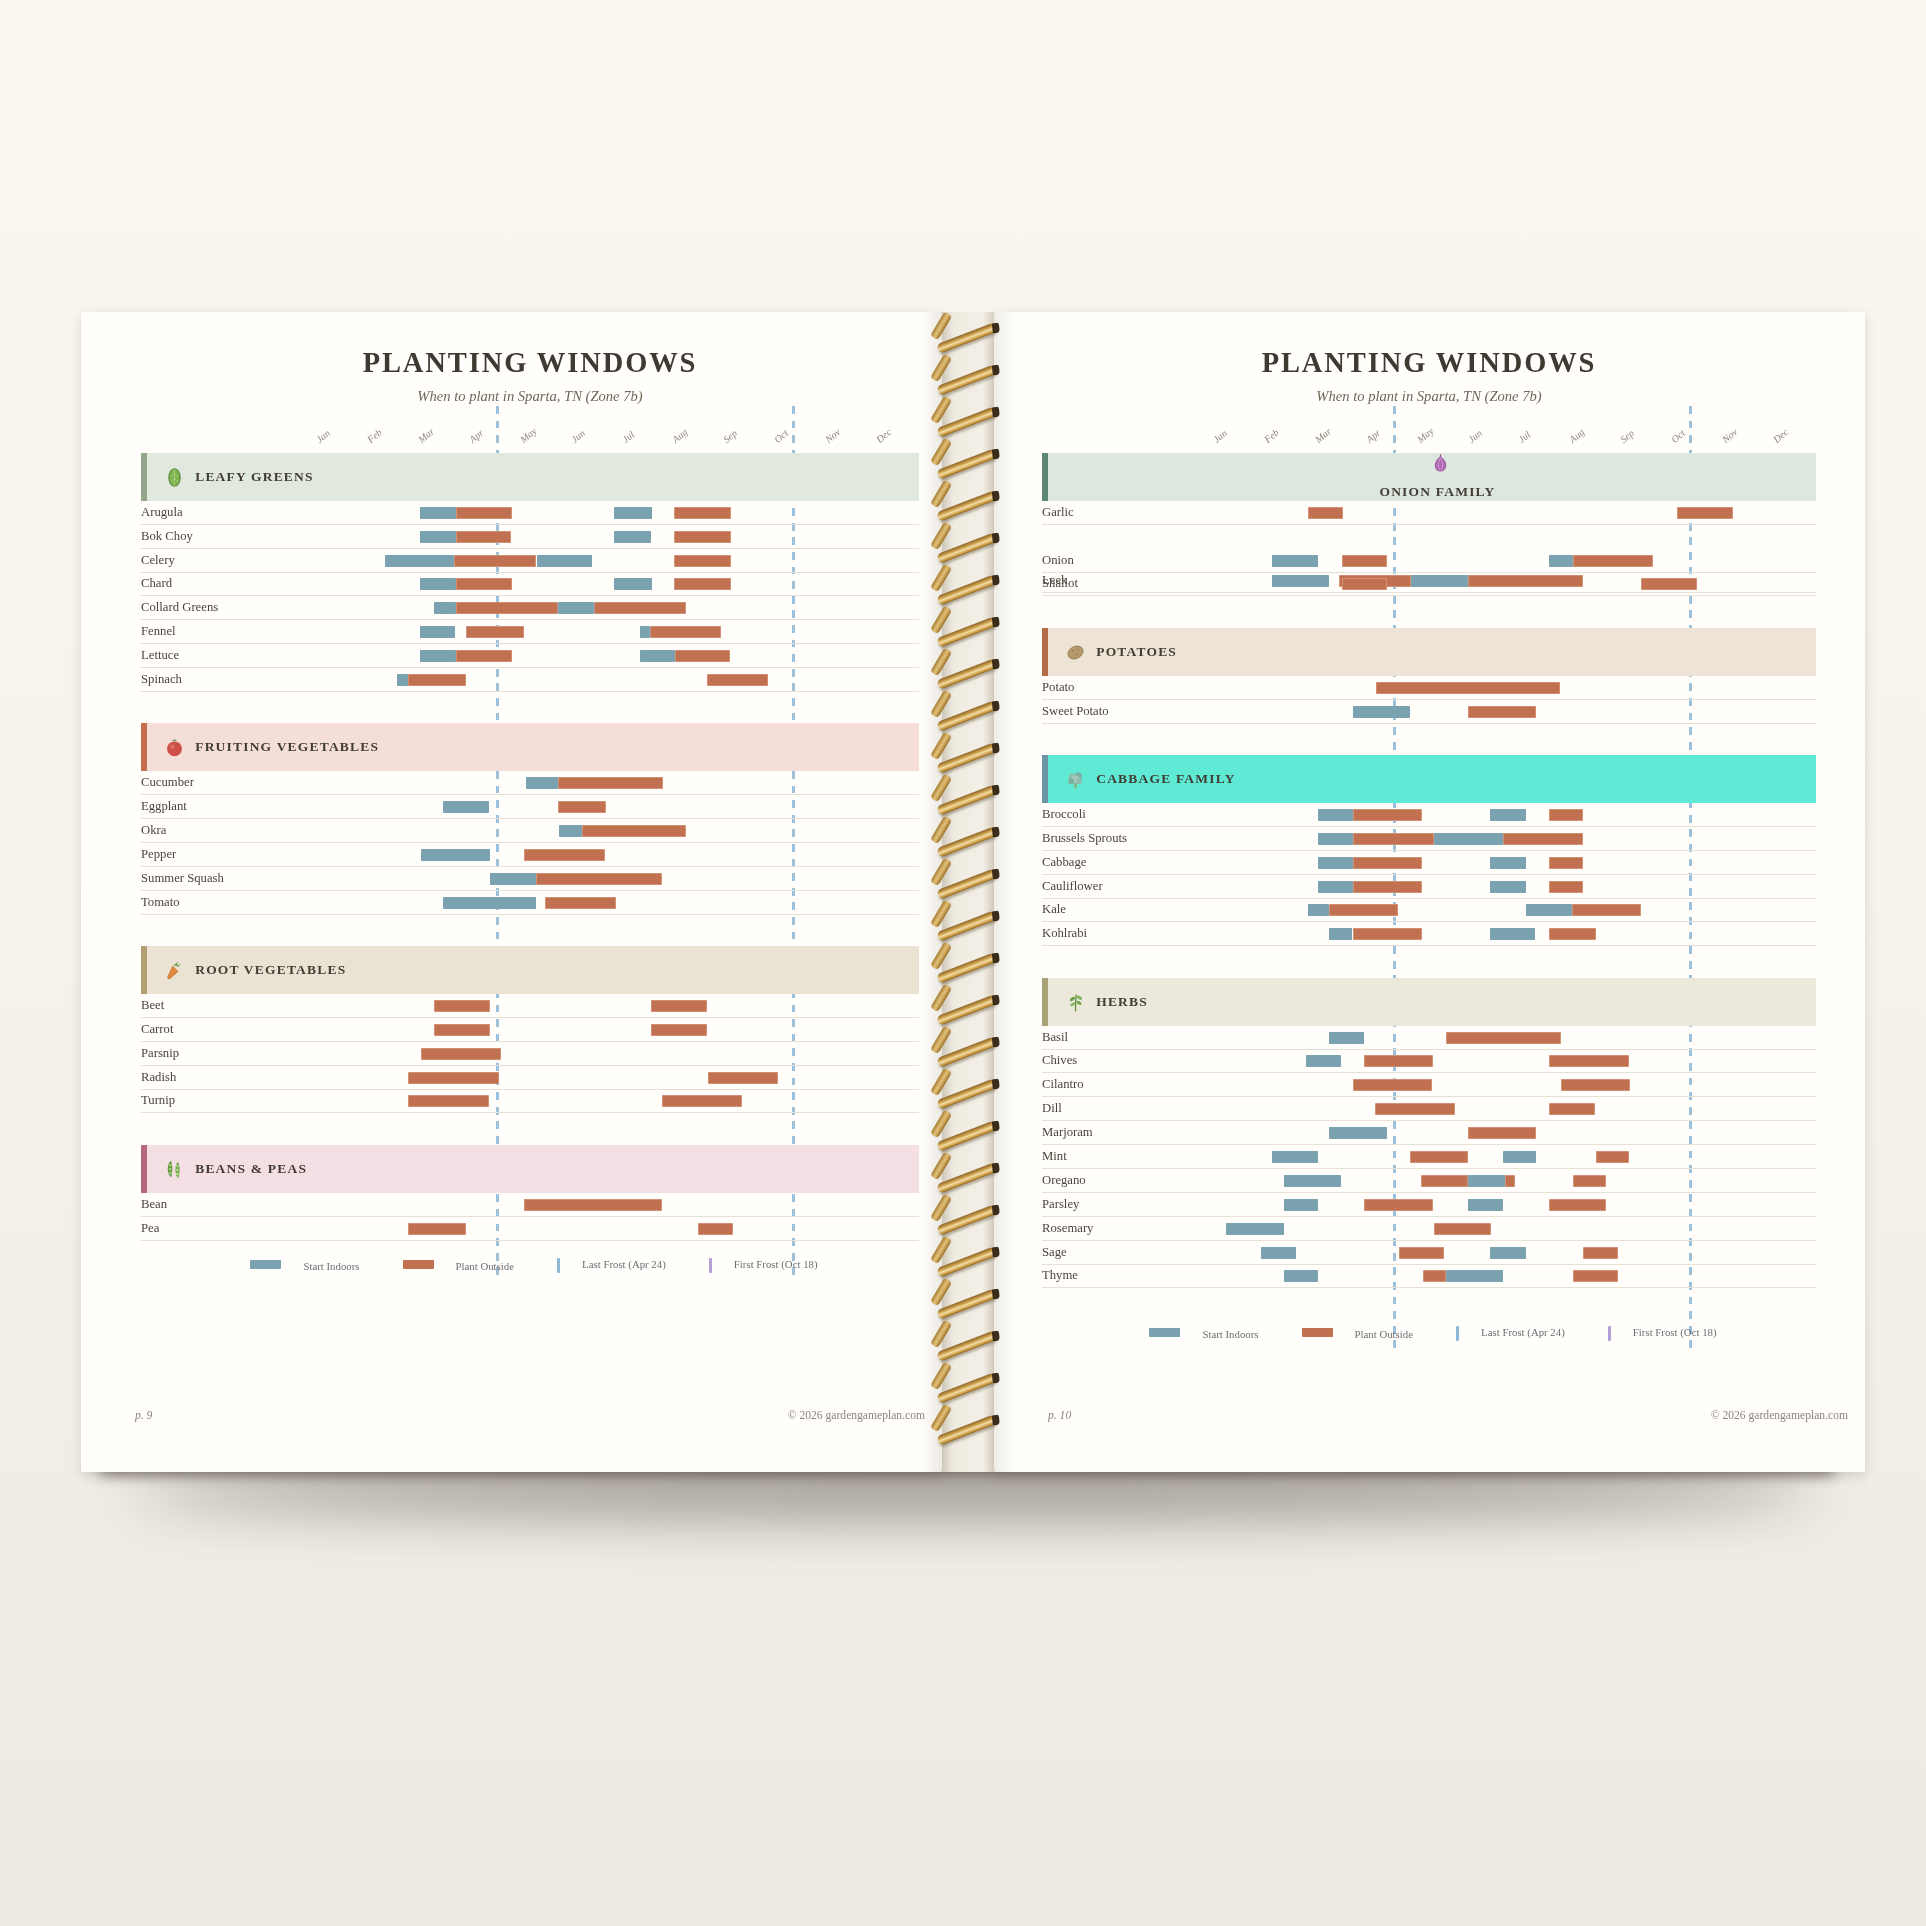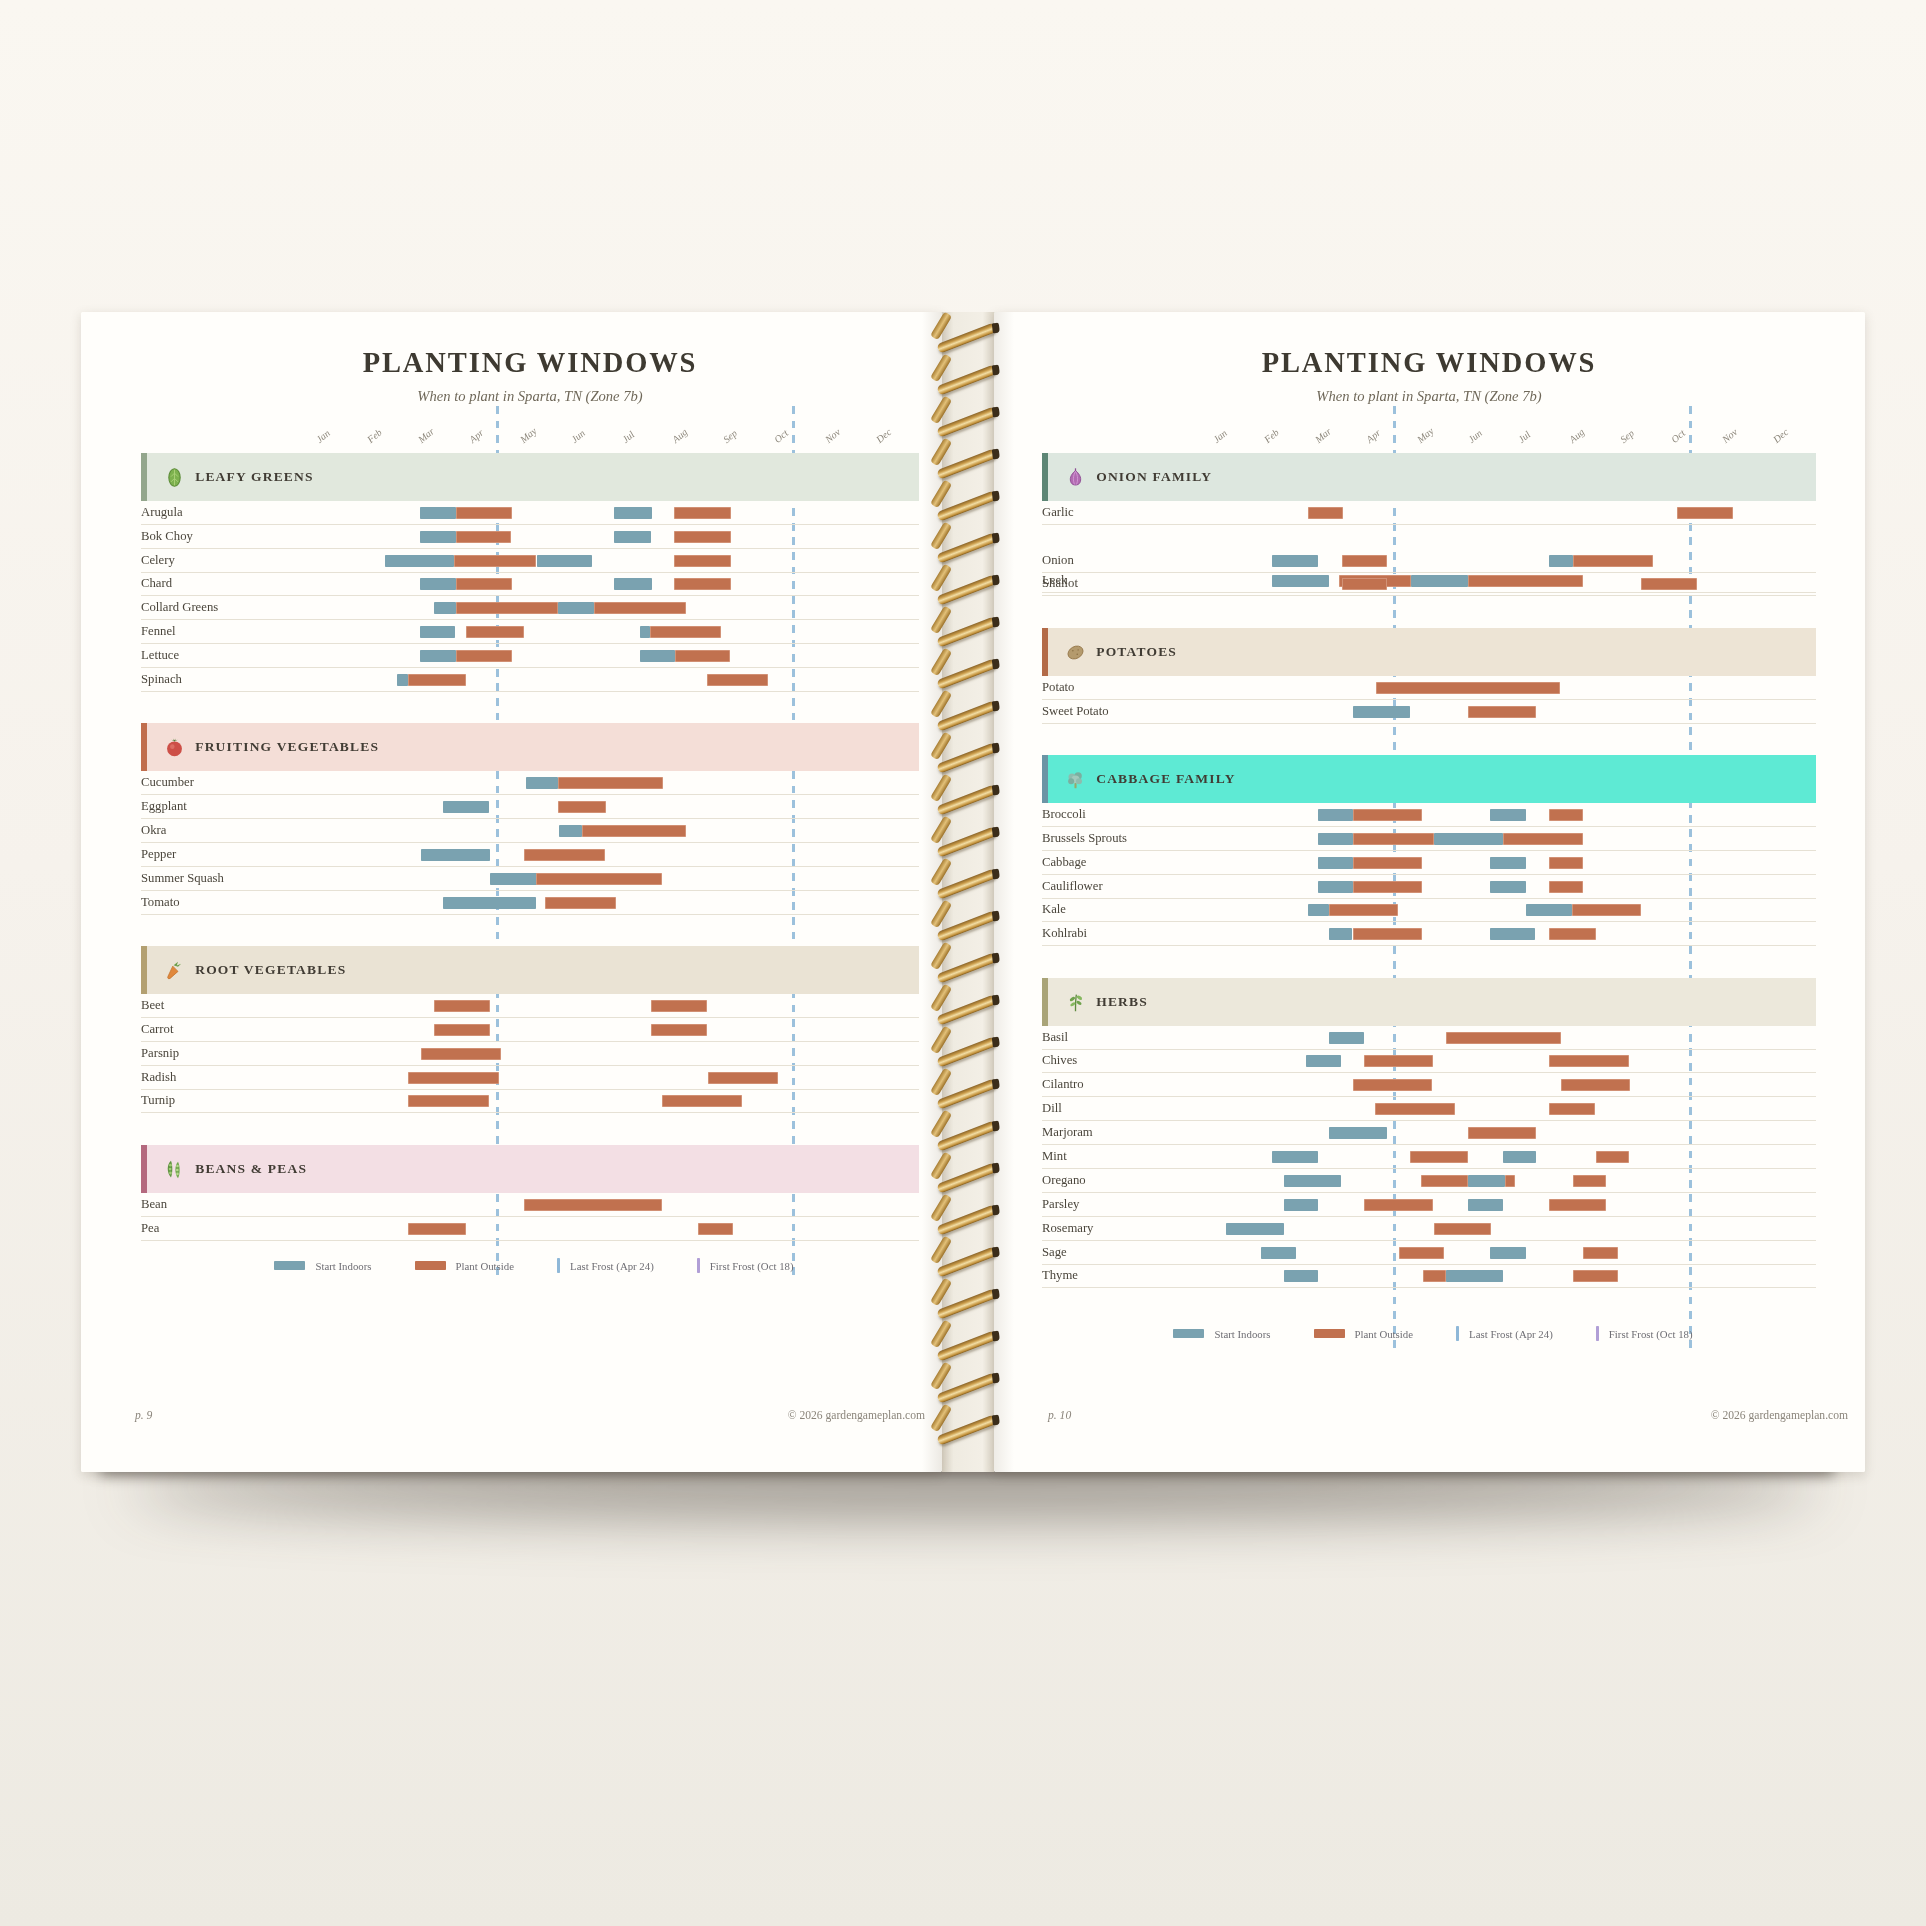--- a/index.html
+++ b/index.html
@@ -77,21 +77,21 @@
   .crop-label{
     position:absolute;left:0;top:0;height:24px;line-height:23px;font-size:12.7px;color:#4b463c;
     white-space:nowrap;
   }
   .bar{position:absolute;top:6.2px;height:11.6px;border-radius:0.8px;z-index:2;}
   .bar.indoors{background:#7aa2b0;}
   .bar.outside{background:#c1714f;box-shadow:inset 0 0 0 0.8px rgba(255,236,222,0.35);}
   .legend{
     position:absolute;display:flex;justify-content:center;align-items:center;gap:35px;height:17px;z-index:2;
   }
-  .legend-item{display:flex;align-items:center;gap:10px;padding-left:8px;}
+  .legend-item{display:flex;align-items:flex-start;gap:22px;padding-left:8px;}
   .legend-swatch{width:31px;height:9.2px;border-radius:0.8px;}
   .legend-tick{width:3.1px;height:14.6px;border-radius:0.8px;}
   .legend-label{font-size:10.8px;color:#6f6e74;}
   .footer-pagenum{
     position:absolute;left:54px;top:1097px;font-size:11.6px;font-style:italic;color:#8b857b;
   }
   .footer-copyright{
     position:absolute;right:17px;top:1097px;font-size:11.6px;color:#8b857b;text-align:right;
   }
 </style>
@@ -310,21 +310,21 @@
         <div class="month-label" style="left: 326px; top: 122px;">Mar</div>
         <div class="month-label" style="left: 377px; top: 122px;">Apr</div>
         <div class="month-label" style="left: 428px; top: 122px;">May</div>
         <div class="month-label" style="left: 479px; top: 122px;">Jun</div>
         <div class="month-label" style="left: 529px; top: 122px;">Jul</div>
         <div class="month-label" style="left: 580px; top: 122px;">Aug</div>
         <div class="month-label" style="left: 631px; top: 122px;">Sep</div>
         <div class="month-label" style="left: 682px; top: 122px;">Oct</div>
         <div class="month-label" style="left: 733px; top: 122px;">Nov</div>
         <div class="month-label" style="left: 784px; top: 122px;">Dec</div>
-        <div class="section-header" style="top: 141px; left: 48px; width: 774px; background: rgb(221, 231, 223);">
+        <div class="section-header" style="top: 141px; left: 48px; width: 774px; background: rgb(221, 231, 223); flex-direction: column;">
           <div class="section-accent" style="background: rgb(93, 134, 117);"></div>
           <div class="section-icon"><svg viewBox="0 0 24 24">
               <path d="M12 4 C6 9 5 14 7 18 C9 21.5 15 21.5 17 18 C19 14 18 9 12 4 Z" fill="#b26bb2" stroke="#8d4b92" stroke-width="1"></path>
               <path d="M12 5 C9 10 9 16 11 20 M12 5 C15 10 15 16 13 20" stroke="#d49ad6" stroke-width="1" fill="none"></path>
               <path d="M12 4.5 L12 1.5" stroke="#8d4b92" stroke-width="1.4"></path>
             </svg></div>
           <div class="section-title">ONION FAMILY</div>
         </div>
         <div class="crop-row" style="top: 189px; left: 48px; width: 774px;">
           <div class="crop-label">Garlic</div>

